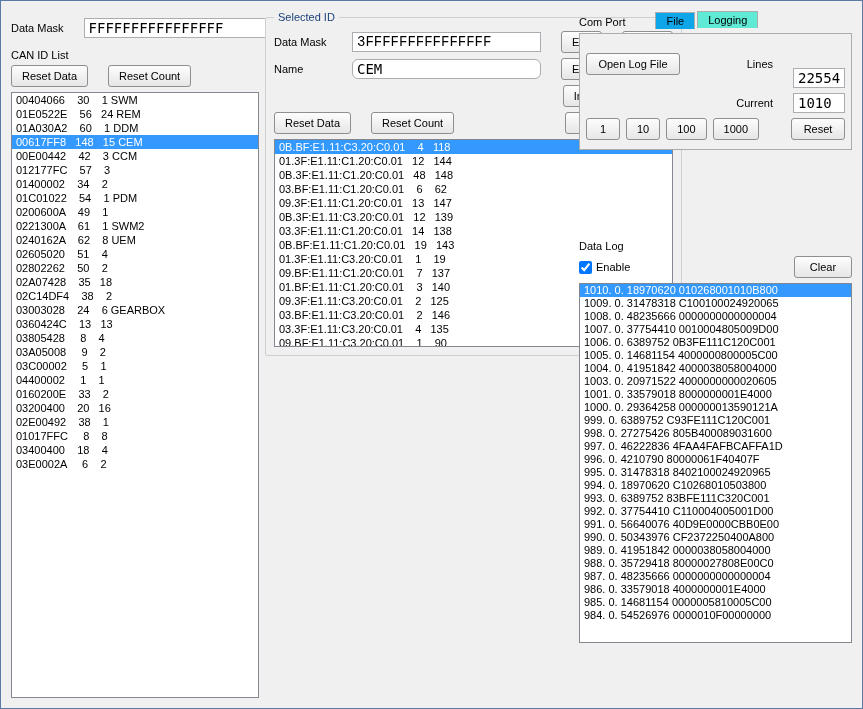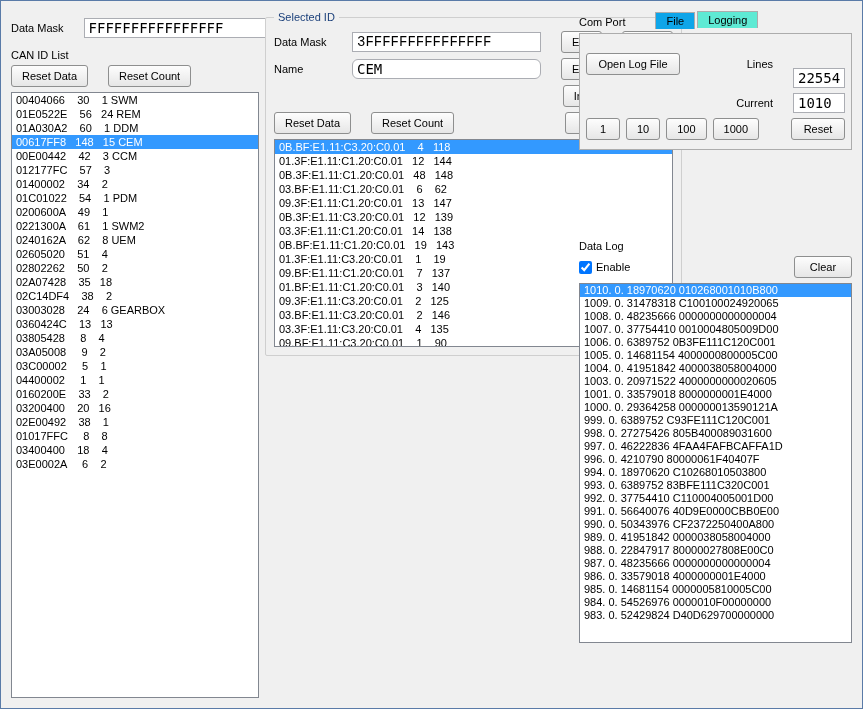--- a/index.html
+++ b/index.html
@@ -137,29 +137,29 @@
           <div class="dlrow">1006. 0. 6389752 0B3FE111C120C001</div>
           <div class="dlrow">1005. 0. 14681154 4000000800005C00</div>
           <div class="dlrow">1004. 0. 41951842 4000038058004000</div>
           <div class="dlrow">1003. 0. 20971522 4000000000020605</div>
           <div class="dlrow">1001. 0. 33579018 8000000001E4000</div>
           <div class="dlrow">1000. 0. 29364258 000000013590121A</div>
           <div class="dlrow">999. 0. 6389752 C93FE111C120C001</div>
           <div class="dlrow">998. 0. 27275426 805B400089031600</div>
           <div class="dlrow">997. 0. 46222836 4FAA4FAFBCAFFA1D</div>
           <div class="dlrow">996. 0. 4210790 80000061F40407F</div>
+          <div class="dlrow">995. 0. 31478318 8402100024920965</div>
           <div class="dlrow">994. 0. 18970620 C10268010503800</div>
           <div class="dlrow">993. 0. 6389752 83BFE111C320C001</div>
           <div class="dlrow">992. 0. 37754410 C110004005001D00</div>
           <div class="dlrow">991. 0. 56640076 40D9E0000CBB0E00</div>
           <div class="dlrow">990. 0. 50343976 CF2372250400A800</div>
           <div class="dlrow">989. 0. 41951842 0000038058004000</div>
-          <div class="dlrow">988. 0. 22847917 80000027808E00C0</div>
+          <div class="dlrow">988. 0. 35729418 80000027808E00C0</div>
           <div class="dlrow">987. 0. 48235666 0000000000000004</div>
           <div class="dlrow">986. 0. 33579018 4000000001E4000</div>
           <div class="dlrow">985. 0. 14681154 0000005810005C00</div>
           <div class="dlrow">984. 0. 54526976 0000010F00000000</div>
-          <div class="dlrow">983. 0. 52429824 D40D629700000000</div>
         </div>
     </div>
 
   </div>
 </div>
 
 </body></html>

